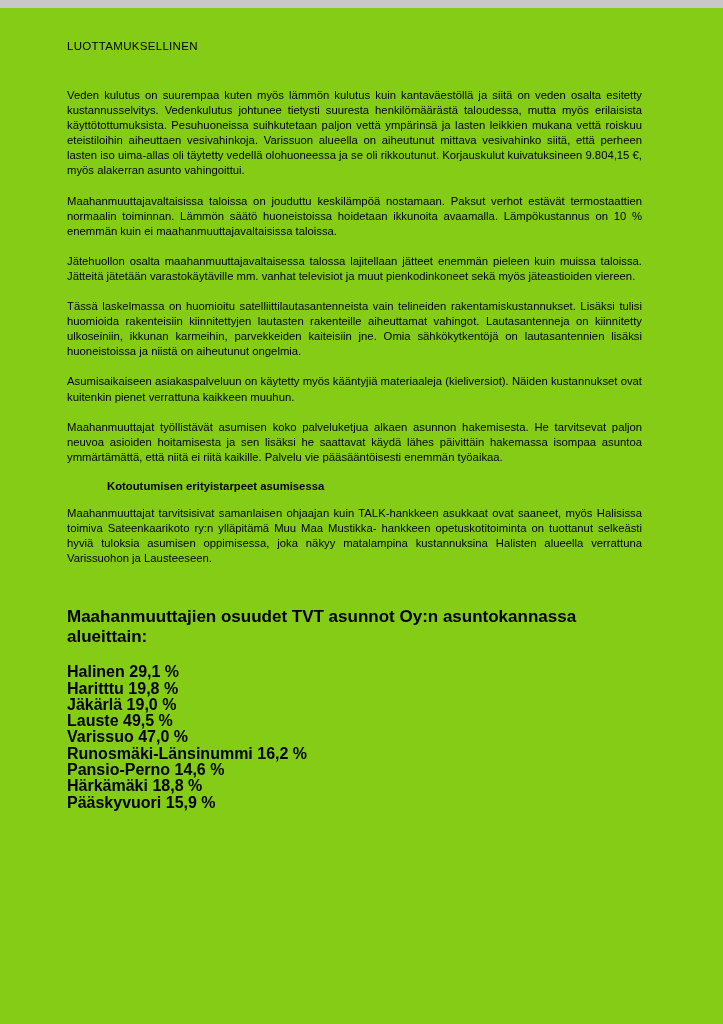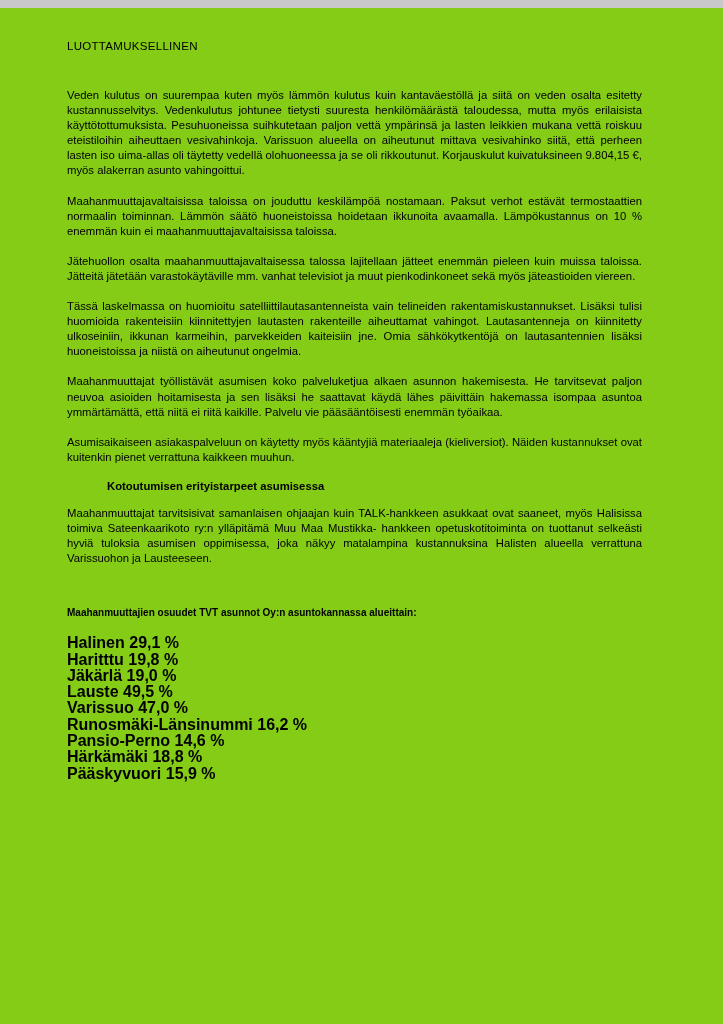--- a/index.html
+++ b/index.html
@@ -45,21 +45,21 @@
     font-size: 11.3px;
     font-weight: bold;
     margin: 0 0 14px 0;
     color: #000;
     padding-left: 40px;
   }
   .spacer-lg {
     height: 26px;
   }
   h3.list-title {
-    font-size: 10px;
+    font-size: 17px;
     font-weight: bold;
     margin: 0 0 17px 0;
     color: #000;
   }
   ul.stats {
     list-style: none;
     margin: 0;
     padding: 0;
   }
   ul.stats li {
@@ -74,22 +74,22 @@
 
 <div class="page">
   <div class="content">
 
     <div class="header-label">LUOTTAMUKSELLINEN</div>
 
     <p class="para">Veden kulutus on suurempaa kuten myös lämmön kulutus kuin kantaväestöllä ja siitä on veden osalta esitetty kustannusselvitys. Vedenkulutus johtunee tietysti suuresta henkilömäärästä taloudessa, mutta myös erilaisista käyttötottumuksista. Pesuhuoneissa suihkutetaan paljon vettä ympärinsä ja lasten leikkien mukana vettä roiskuu eteistiloihin aiheuttaen vesivahinkoja. Varissuon alueella on aiheutunut mittava vesivahinko siitä, että perheen lasten iso uima-allas oli täytetty vedellä olohuoneessa ja se oli rikkoutunut. Korjauskulut kuivatuksineen 9.804,15 €, myös alakerran asunto vahingoittui.</p>
     <p class="para">Maahanmuuttajavaltaisissa taloissa on jouduttu keskilämpöä nostamaan. Paksut verhot estävät termostaattien normaalin toiminnan. Lämmön säätö huoneistoissa hoidetaan ikkunoita avaamalla. Lämpökustannus on 10 % enemmän kuin ei maahanmuuttajavaltaisissa taloissa.</p>
     <p class="para">Jätehuollon osalta maahanmuuttajavaltaisessa talossa lajitellaan jätteet enemmän pieleen kuin muissa taloissa. Jätteitä jätetään varastokäytäville mm. vanhat televisiot ja muut pienkodinkoneet sekä myös jäteastioiden viereen.</p>
     <p class="para">Tässä laskelmassa on huomioitu satelliittilautasantenneista vain telineiden rakentamiskustannukset. Lisäksi tulisi huomioida rakenteisiin kiinnitettyjen lautasten rakenteille aiheuttamat vahingot. Lautasantenneja on kiinnitetty ulkoseiniin, ikkunan karmeihin, parvekkeiden kaiteisiin jne. Omia sähkökytkentöjä on lautasantennien lisäksi huoneistoissa ja niistä on aiheutunut ongelmia.</p>
+    <p class="para">Asumisaikaiseen asiakaspalveluun on käytetty myös kääntyjiä materiaaleja (kieliversiot). Näiden kustannukset ovat kuitenkin pienet verrattuna kaikkeen muuhun.</p>
     <p class="para">Maahanmuuttajat työllistävät asumisen koko palveluketjua alkaen asunnon hakemisesta. He tarvitsevat paljon neuvoa asioiden hoitamisesta ja sen lisäksi he saattavat käydä lähes päivittäin hakemassa isompaa asuntoa ymmärtämättä, että niitä ei riitä kaikille. Palvelu vie pääsääntöisesti enemmän työaikaa.</p>
-    <p class="para">Asumisaikaiseen asiakaspalveluun on käytetty myös kääntyjiä materiaaleja (kieliversiot). Näiden kustannukset ovat kuitenkin pienet verrattuna kaikkeen muuhun.</p>
 
     <h2 class="subhead">Kotoutumisen erityistarpeet asumisessa</h2>
 
     <p class="para">Maahanmuuttajat tarvitsisivat samanlaisen ohjaajan kuin TALK-hankkeen asukkaat ovat saaneet, myös Halisissa toimiva Sateenkaarikoto ry:n ylläpitämä Muu Maa Mustikka- hankkeen opetuskotitoiminta  on tuottanut selkeästi hyviä tuloksia asumisen oppimisessa, joka näkyy matalampina kustannuksina Halisten alueella verrattuna Varissuohon ja Lausteeseen.</p>
 
     <div class="spacer-lg"></div>
 
     <h3 class="list-title">Maahanmuuttajien osuudet TVT asunnot Oy:n asuntokannassa alueittain:</h3>
 
     <ul class="stats">

